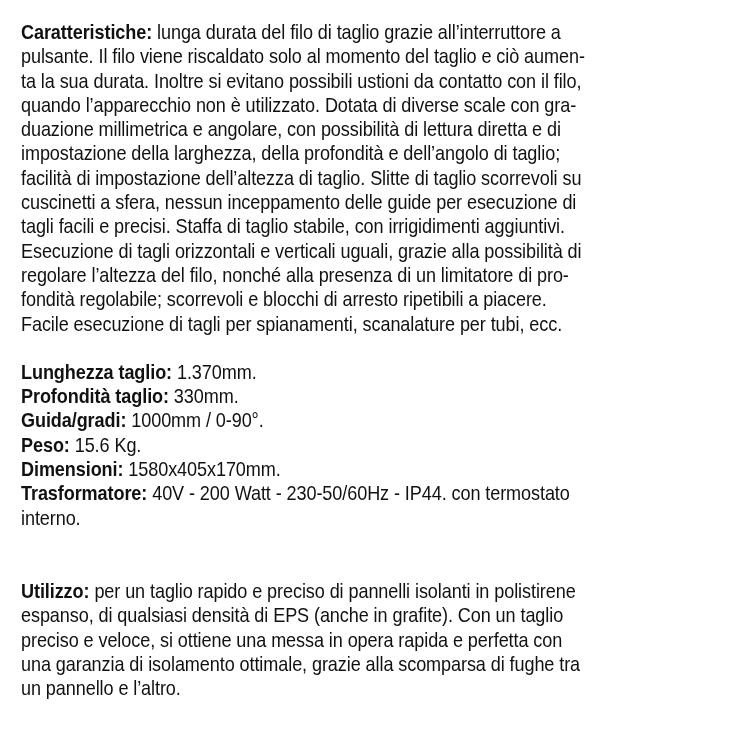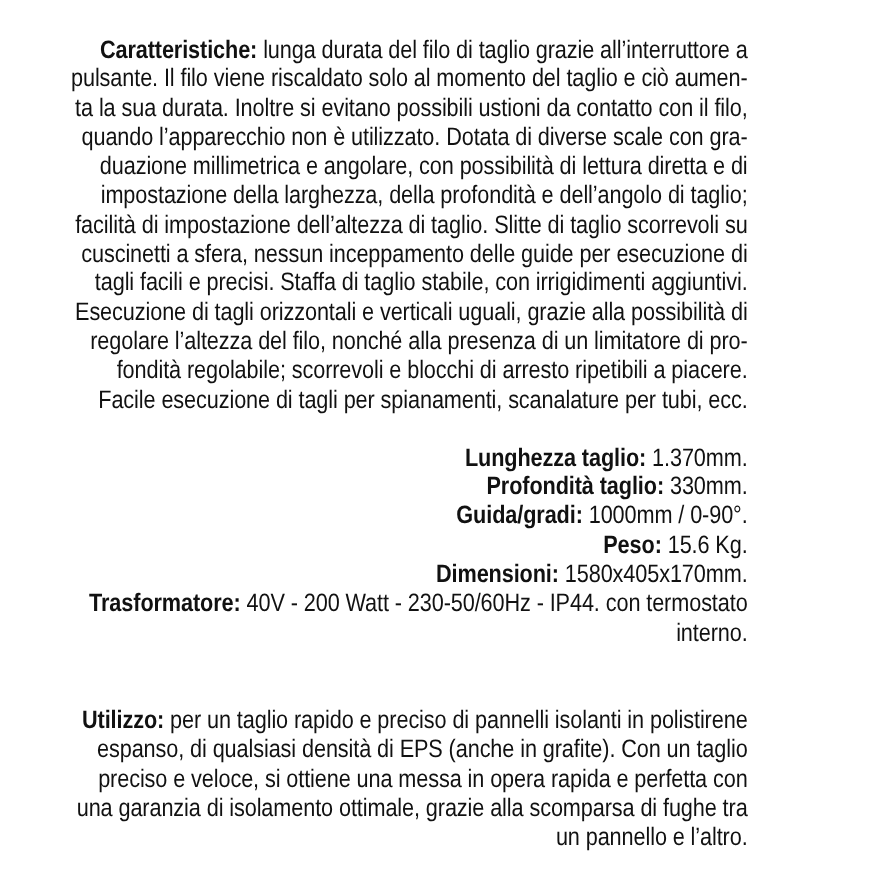--- a/index.html
+++ b/index.html
@@ -11,23 +11,22 @@
       width: 735px;
       height: 735px;
       overflow: hidden;
       position: relative;
       color: #111111;
       font-family: "Liberation Sans", sans-serif;
     }
     .doc {
       position: absolute;
       left: 21px;
-      top: 30px;
+      top: 20px;
       width: 700px;
-      text-align: right;
     }
     .line {
       height: 24.3px;
       line-height: 24.3px;
       font-size: 21px;
       white-space: nowrap;
       transform-origin: left center;
       transform: scaleX(0.86);
       letter-spacing: -0.1px;
     }

